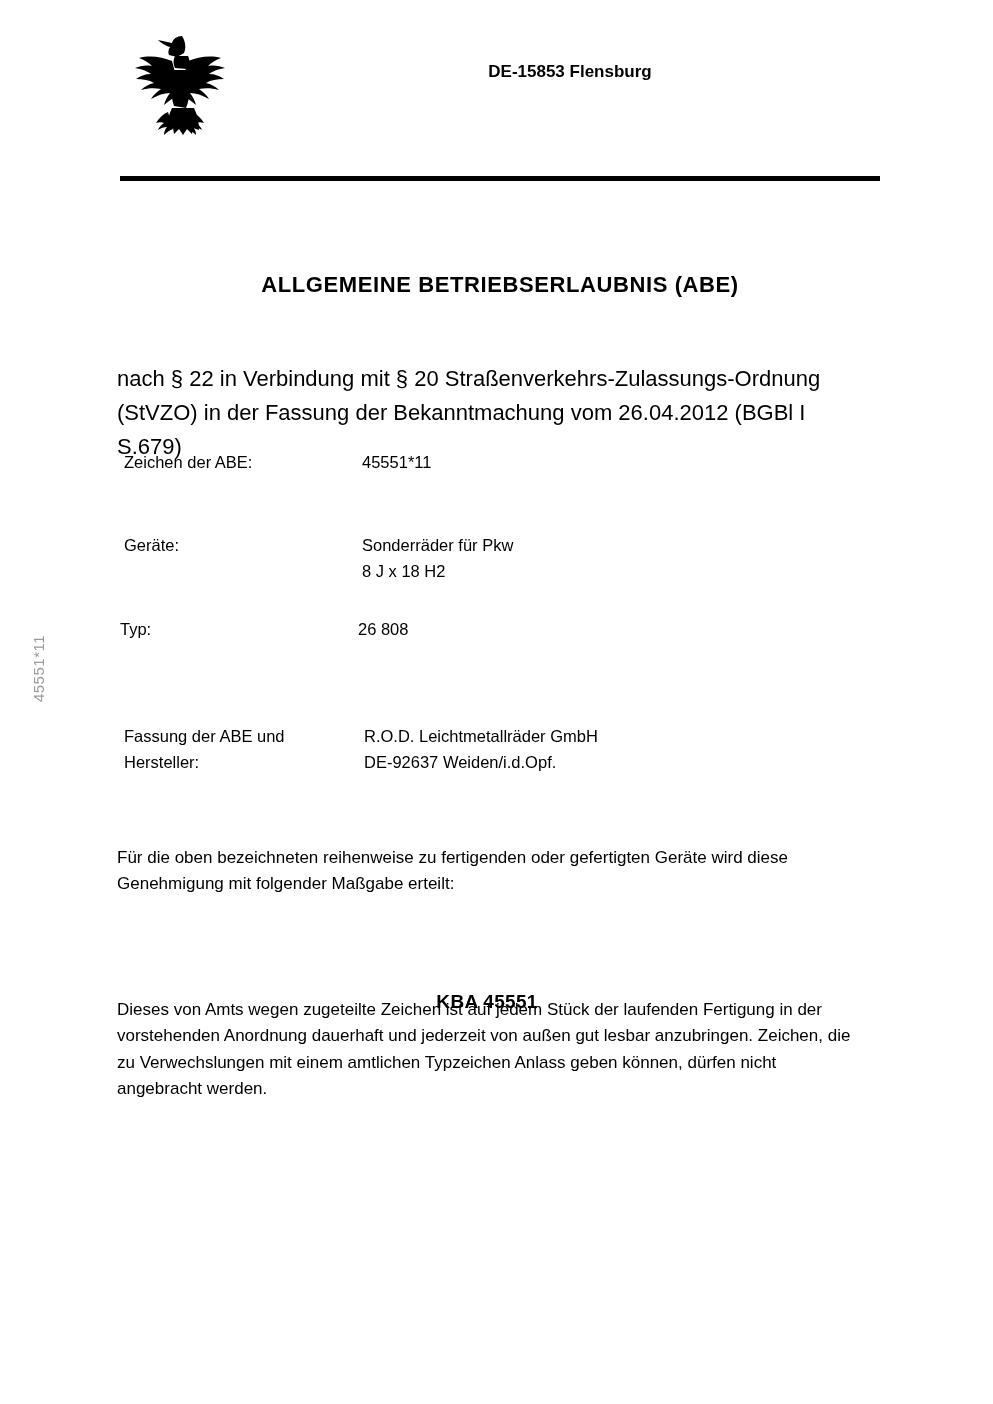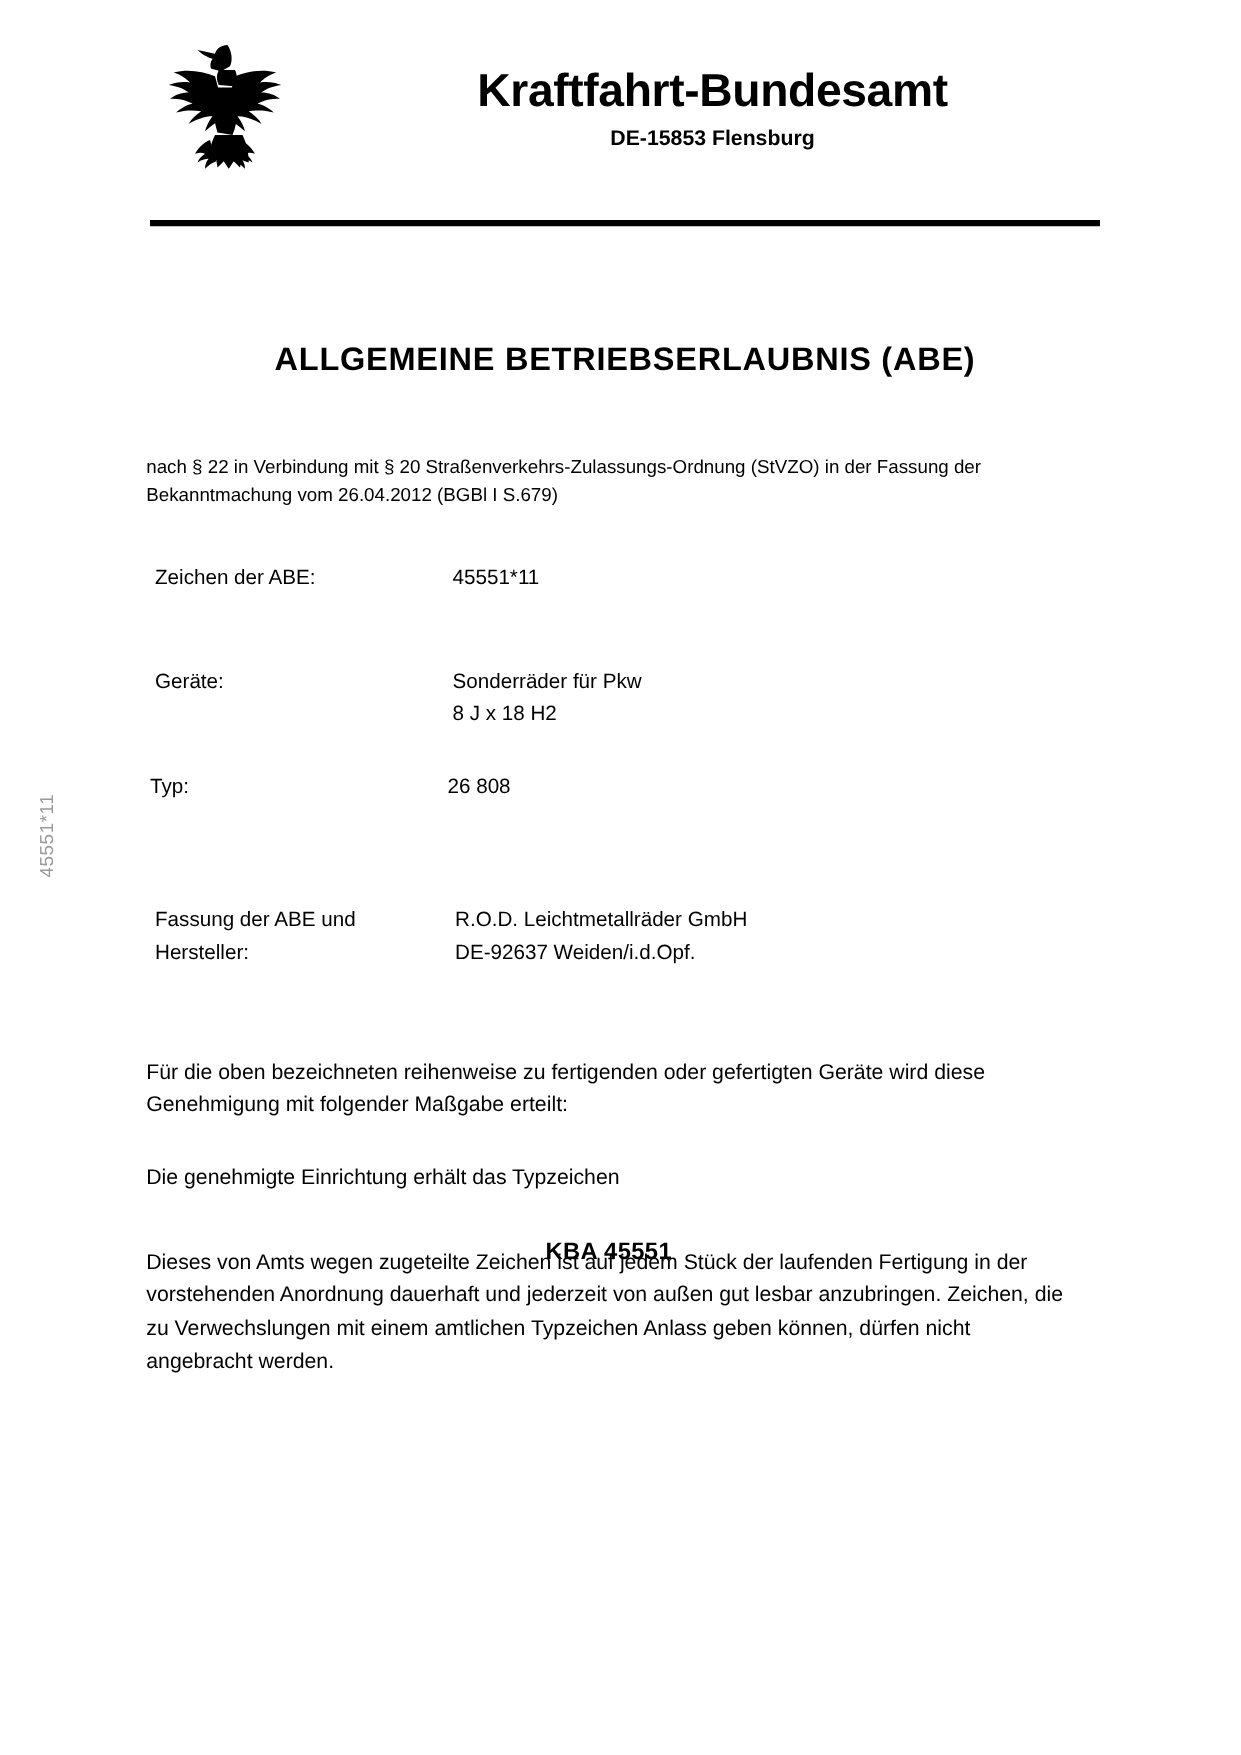--- a/index.html
+++ b/index.html
@@ -83,32 +83,32 @@
     background: #000000;
   }
 
   
   .doc-title {
     position: absolute;
     left: 120px;
     top: 272px;
     width: 760px;
     text-align: center;
-    font-size: 26px;
+    font-size: 22px;
     font-weight: bold;
     letter-spacing: 0.6px;
   }
 
   
   .intro {
     position: absolute;
     left: 117px;
     top: 362px;
     width: 730px;
-    font-size: 15px;
+    font-size: 22px;
     line-height: 1.55;
   }
 
   
   .field {
     position: absolute;
     font-size: 16.5px;
     line-height: 1.55;
   }
   .field .label {
@@ -177,21 +177,20 @@
 
           <path d="M52 80 c-3 6 -5 14 -5 22 l6 -2 l1 6 l5 -5 l4 6 l4 -6 l5 5 l1 -6 l6 2 c0 -8 -2 -16 -5 -22 z"></path>
 
           <path d="M48 84 c-5 2 -9 6 -12 11 c3 -1 6 -1 8 0 c-3 2 -5 4 -6 7 c3 -2 6 -3 9 -3 c-2 2 -3 5 -3 8 c3 -3 6 -5 9 -6 z"></path>
           <path d="M72 84 c5 2 9 6 12 11 c-3 -1 -6 -1 -8 0 c3 2 5 4 6 7 c-3 -2 -6 -3 -9 -3 c2 2 3 5 3 8 c-3 -3 -6 -5 -9 -6 z"></path>
         </g>
       </svg>
     </div>
 
     <div class="title-block">
-      <div class="org-title">Kraftfahrt-Bundesamt</div>
       <div class="org-sub">DE-15853 Flensburg</div>
     </div>
   </div>
 
   <div class="rule"></div>
 
   <div class="doc-title">ALLGEMEINE  BETRIEBSERLAUBNIS  (ABE)</div>
 
   <div class="intro">nach § 22 in Verbindung mit § 20 Straßenverkehrs-Zulassungs-Ordnung (StVZO) in der Fassung der Bekanntmachung vom 26.04.2012 (BGBl I S.679)</div>
 
@@ -212,19 +211,18 @@
   </div>
 
   <div class="field owner" id="field-owner">
     <span class="label">Fassung der ABE und
 Hersteller:</span>
     <span class="value">R.O.D. Leichtmetallräder GmbH
 DE-92637 Weiden/i.d.Opf.</span>
   </div>
 
   <div class="para" id="para-1">Für die oben bezeichneten reihenweise zu fertigenden oder gefertigten Geräte wird diese Genehmigung mit folgender Maßgabe erteilt:</div>
-  <div class="para" id="para-2">Die genehmigte Einrichtung erhält das Typzeichen</div>
 
   <div class="typemark">KBA 45551</div>
 
   <div class="para" id="para-3">Dieses von Amts wegen zugeteilte Zeichen ist auf jedem Stück der laufenden Fertigung in der vorstehenden Anordnung dauerhaft und jederzeit von außen gut lesbar anzubringen. Zeichen, die zu Verwechslungen mit einem amtlichen Typzeichen Anlass geben können, dürfen nicht angebracht werden.</div>
 
 </div>
 
 </body></html>

